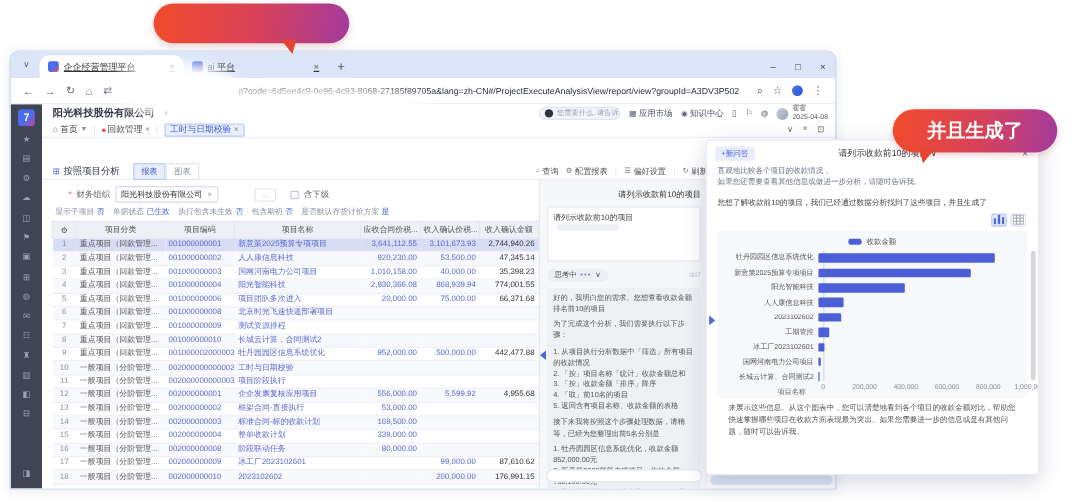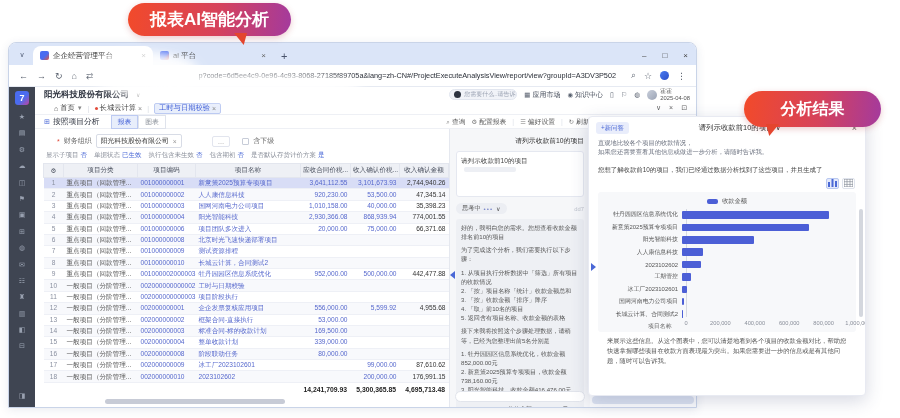--- a/index.html
+++ b/index.html
@@ -5,21 +5,21 @@
   html,body{margin:0;padding:0;background:#fff;}
   *{box-sizing:border-box;font-family:"Liberation Sans","DejaVu Sans",sans-serif;}
   #screen{position:relative;width:900px;height:418px;background:#fff;overflow:hidden;}
 
   
   .browser{position:absolute;left:8px;top:42px;width:689px;height:366px;background:#fff;
     border:1px solid #c9d4e8;border-radius:8px 8px 0 0;box-shadow:0 2px 10px rgba(40,60,110,.10);
     display:flex;flex-direction:column;z-index:1;overflow:hidden;}
   .tabstrip{height:22px;background:#dbe5f8;display:flex;align-items:flex-end;padding:0 8px 0 6px;flex:none;}
   .tab-chevron{width:14px;height:14px;border-radius:50%;color:#55617a;font-size:7px;line-height:14px;text-align:center;margin:0 4px 3px 0;}
-  .btab{display:flex;align-items:center;gap:4px;height:19px;padding:0 7px;max-width:140px;min-width:120px;font-size:7.5px;color:#333;}
+  .btab{display:flex;align-items:center;gap:4px;height:19px;padding:0 7px;max-width:140px;min-width:120px;font-size:7.5px;color:#333;text-decoration:underline;}
   .btab.active{background:#fff;border-radius:8px 8px 0 0;}
   .btab .t{flex:1;white-space:nowrap;overflow:hidden;text-overflow:ellipsis;}
   .btab .x{color:#666;font-size:8px;}
   .favicon{width:9px;height:9px;border-radius:2px;background:linear-gradient(135deg,#4a6cf0 55%,#e8543a);flex:none;}
   .newtab{color:#49536b;font-size:11px;margin:0 0 3px 8px;}
   .winctl{margin-left:auto;display:flex;gap:16px;align-items:center;color:#444;font-size:8px;margin-bottom:5px;}
   .navbar{height:22px;background:#fff;border-bottom:1px solid #e6eaf2;display:flex;align-items:center;gap:9px;padding:0 10px;flex:none;}
   .nicon{color:#5b6370;font-size:9px;}
   .urlzone{flex:1;display:flex;align-items:center;min-width:0;}
   .urlspacer{width:96px;flex:none;}
@@ -40,29 +40,29 @@
   .hspace{flex:1;}
   .searchpill{width:68px;height:11px;border-radius:6px;background:#f1f3f8;border:1px solid #e2e6ef;display:flex;align-items:center;gap:3px;padding:0 4px;overflow:hidden;flex:none;}
   .searchpill .dot{width:7px;height:7px;border-radius:50%;background:#2d3340;flex:none;}
   .searchpill .ph{font-size:6px;color:#9aa2b2;white-space:nowrap;}
   .topitem{font-size:7px;color:#454c5a;white-space:nowrap;display:flex;align-items:center;gap:2px;}
   .topitem .g{font-size:6.5px;color:#5a6270;}
   .hico{font-size:7px;color:#5a6270;}
   .avatarblk{display:flex;align-items:center;gap:3px;}
   .avatar{width:10px;height:10px;border-radius:50%;background:linear-gradient(135deg,#c9cfdb,#9aa3b5);}
   .avtext{font-size:5.8px;color:#555;line-height:1.15;}
-  .navtabs{height:13px;display:flex;align-items:center;gap:5px;padding:0 6px 0 19px;border-bottom:1px solid #eef0f5;flex:none;}
+  .navtabs{height:13px;display:flex;align-items:center;gap:5px;padding:0 6px 0 9px;border-bottom:1px solid #eef0f5;flex:none;}
   .ntab{font-size:7.3px;color:#444;display:flex;align-items:center;gap:2px;white-space:nowrap;}
   .ntab .home{font-size:7px;color:#555;}
   .reddot{width:3px;height:3px;border-radius:50%;background:#e24b3a;}
   .ntab .x{color:#888;font-size:7px;}
   .ntab.active{background:#e8eefb;border:1px solid #bccaf2;border-radius:2px;color:#3d5cd6;padding:0 4px;height:11px;}
   .vdiv{color:#d7dbe3;font-size:7px;}
   .panelctl{margin-left:auto;display:flex;gap:8px;color:#666;font-size:7px;padding-right:3px;}
-  .toolbar{height:14px;display:flex;align-items:center;padding:0 6px 0 9px;gap:5px;border-bottom:1px solid #eef0f5;flex:none;}
+  .toolbar{height:14px;display:flex;align-items:center;padding:0 6px 0 9px;gap:5px;border-bottom:1px solid #eef0f5;flex:none;margin-top:21px;}
   .viewtitle{font-size:7.8px;color:#2f3440;display:flex;gap:3px;align-items:center;white-space:nowrap;}
   .viewtitle .g{color:#4a68d6;font-size:7px;}
   .toggle{display:flex;margin-left:6px;}
   .tgl{font-size:6.8px;padding:1px 6px;border:1px solid #dfe3ec;background:#fff;color:#8a9099;white-space:nowrap;}
   .tgl.active{background:#e8eefb;color:#3d5cd6;border-color:#bccaf2;}
   .tools{margin-left:auto;display:flex;align-items:center;gap:6px;padding-right:2px;}
   .tool{font-size:6.8px;color:#555;white-space:nowrap;display:flex;align-items:center;gap:2px;}
   .tool .g{font-size:6.3px;color:#777;}
   .tsep{color:#dfe3ea;font-size:7px;}
 
@@ -249,21 +249,21 @@
 
         <div class="navtabs">
           <span class="ntab">
             <span class="home">⌂</span>
             <span>首页</span>
             <span class="caret">▼</span>
           </span>
           <span class="vdiv">|</span>
           <span class="ntab">
             <span class="reddot"></span>
-            <span>长城云计算</span>
+            <span>回款管理</span>
             <span class="x">×</span>
           </span>
           <span class="vdiv">|</span>
           <span class="ntab active">
             <span>工时与日期校验</span>
             <span class="x">×</span>
           </span>
           <span class="panelctl">
             <span>∨</span>
             <span>×</span>
@@ -671,20 +671,19 @@
       <div class="rfoot">来展示这些信息。从这个图表中，您可以清楚地看到各个项目的收款金额对比，帮助您快速掌握哪些项目在收款方面表现最为突出。如果您需要进一步的信息或是有其他问题，随时可以告诉我。</div>
     </div>
     <div class="rscroll"></div>
     <div class="handle-r"></div>
   </div>
 
   <div class="blob blob1"></div>
   <div class="blob blob2"></div>
 
   <div class="callout co-top">
-    <span>报表AI智能分析</span>
       <span class="tail"></span>
   </div>
   <div class="callout co-res">
-    <span>分析结果</span>
+    <span>并且生成了</span>
       <span class="tail"></span>
   </div>
 </div>
 
 </body></html>

